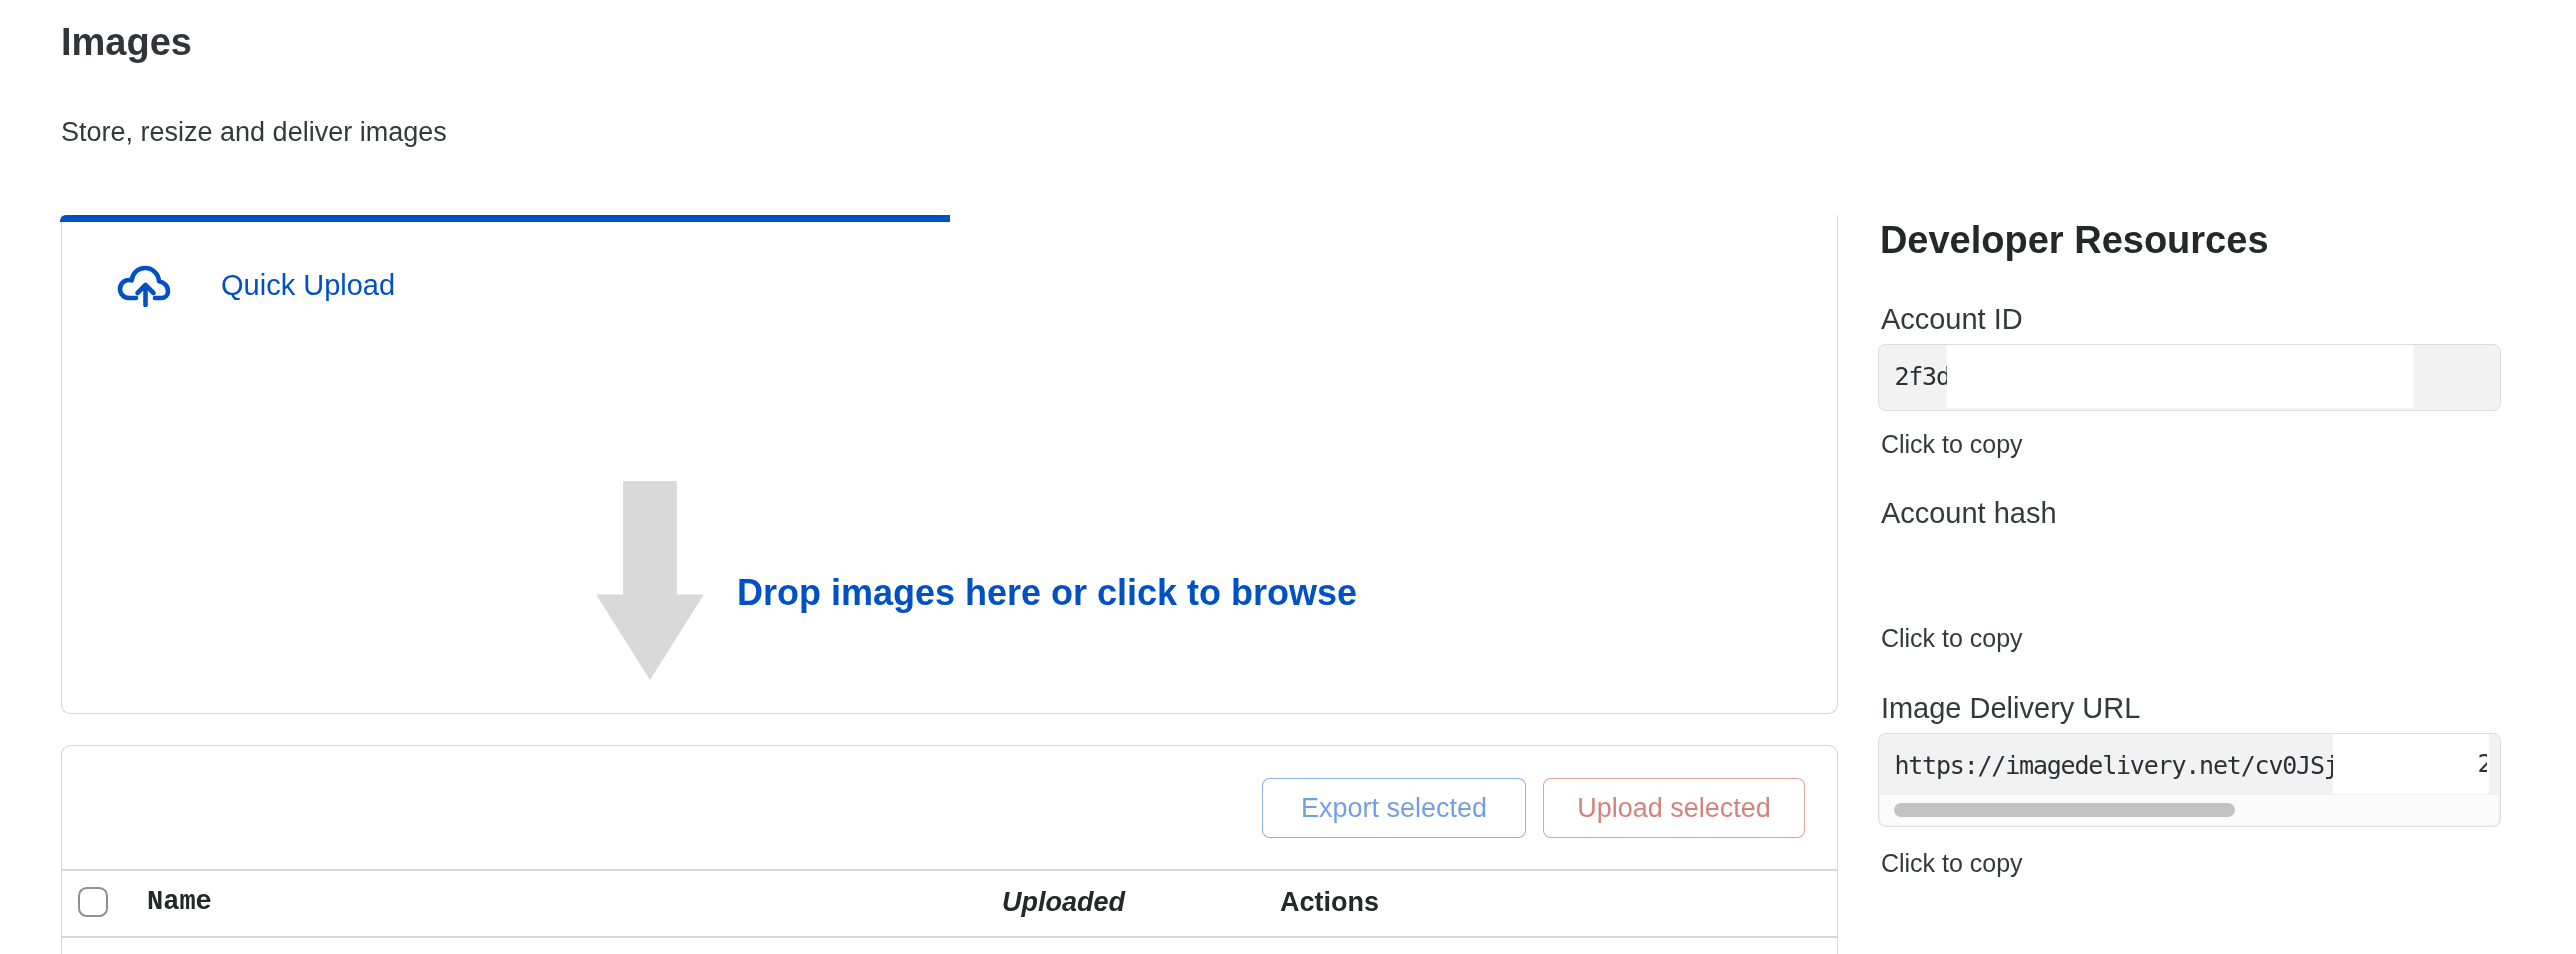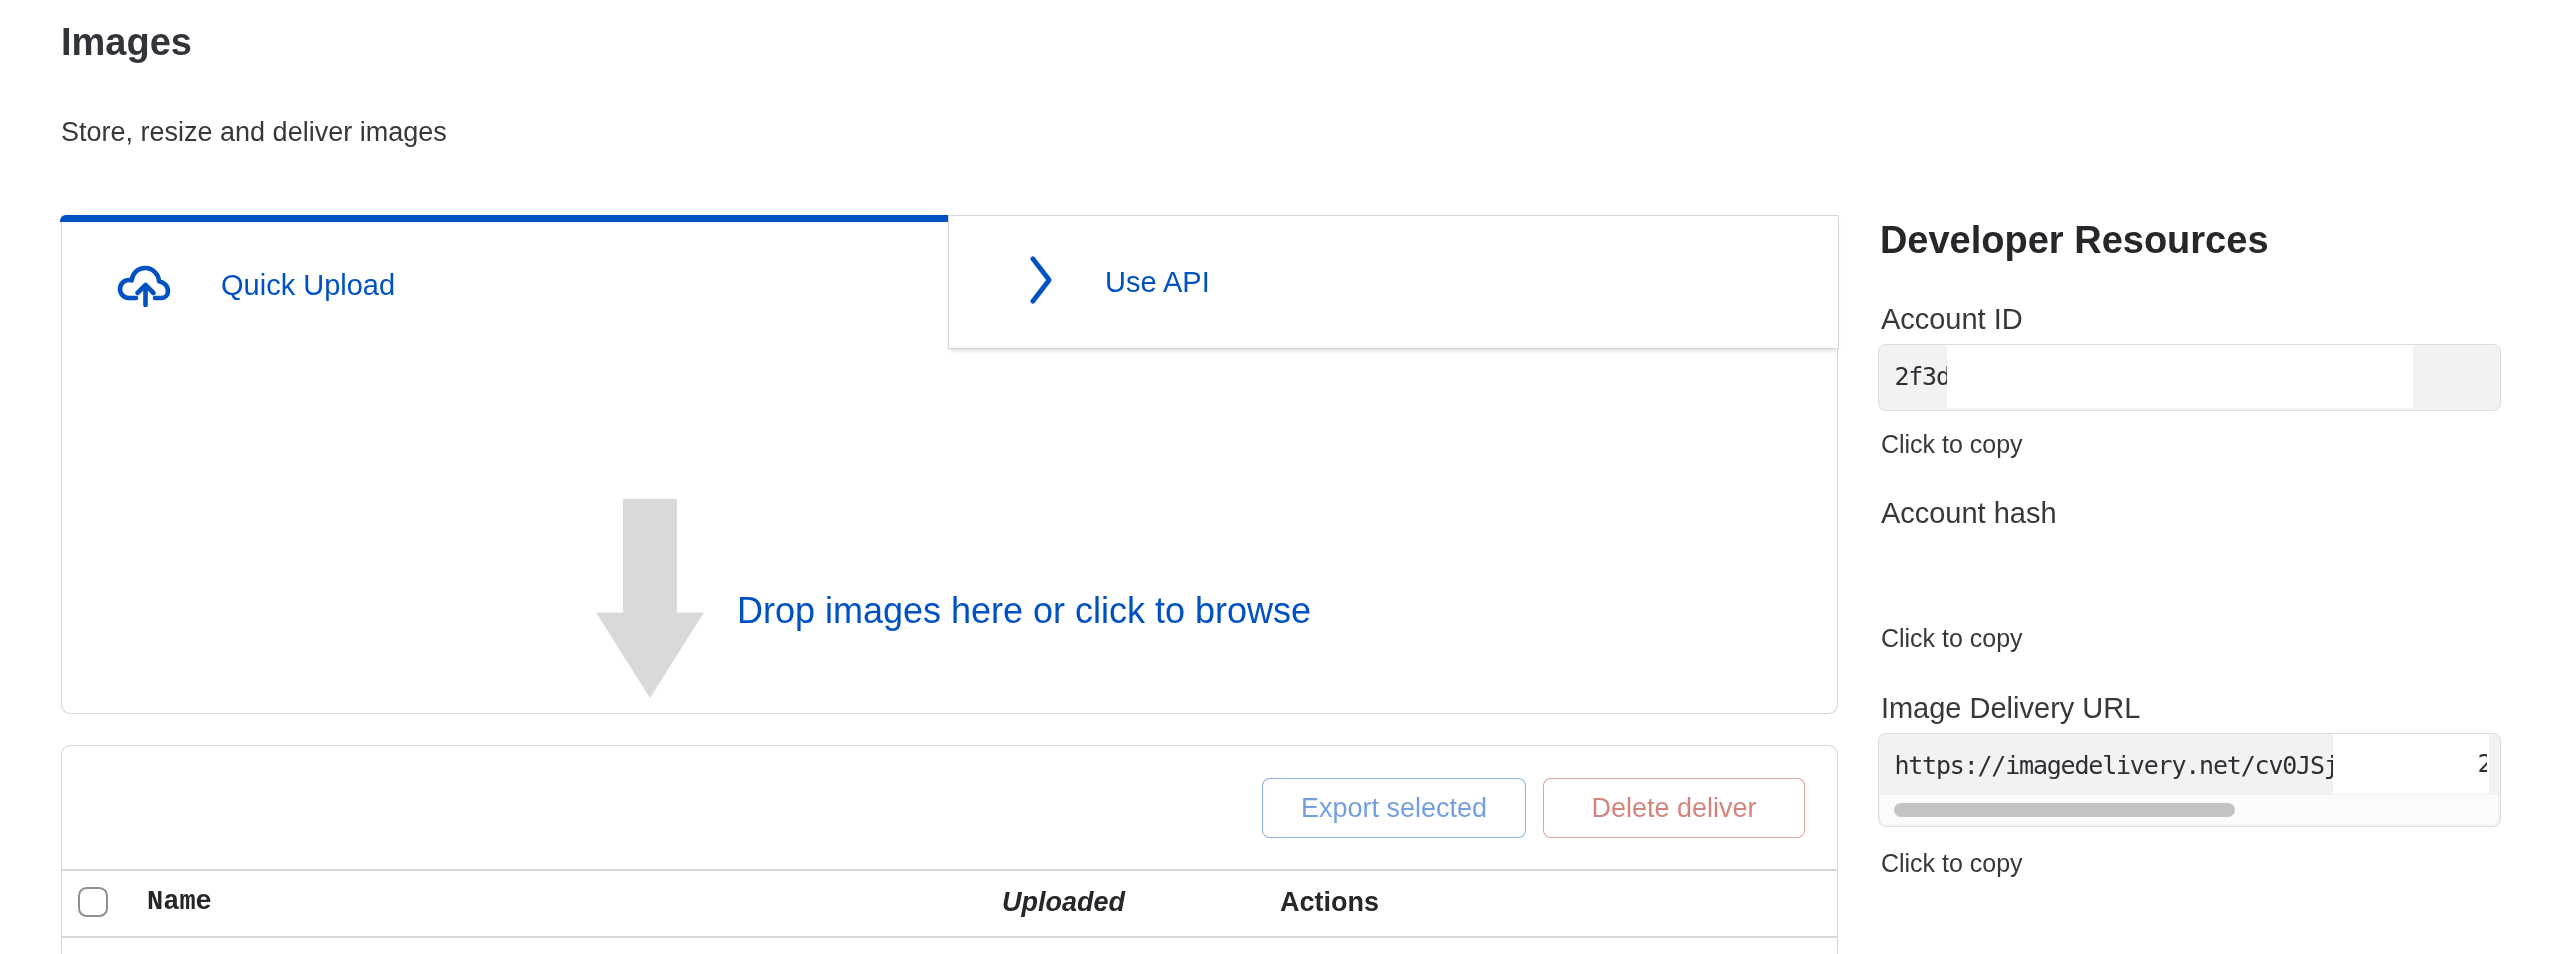--- a/index.html
+++ b/index.html
@@ -23,21 +23,21 @@
   .tab-quick {
     left:0; top:6.7px; width:886px; height:127px; display:flex; align-items:center;
     padding-left:55px; gap:44px; background:#fff; cursor:pointer;
   }
   .tab-quick .tab-label, .tab-api .tab-label { font-size:29px; color:#0051c3; }
   .tab-api {
     left:886px; top:0; width:891px; height:134px; background:#fff;
     border:1.9px solid #d5d7d8; box-shadow:0 3.8px 4.8px -1.9px rgba(0,0,0,0.18);
     display:flex; align-items:center; padding-left:77px; gap:48px; cursor:pointer;
   }
-  .dropzone { left:1.9px; top:146px; width:1773px; height:362px; cursor:pointer; }
+  .dropzone { left:1.9px; top:128px; width:1773px; height:362px; cursor:pointer;font-weight:bold; }
   .drop-arrow { position:absolute; left:532px; top:138px; }
   .drop-label { position:absolute; left:673px; top:227px; font-size:36px; line-height:46px; color:#0051c3; }
 
   
   .list-panel {
     left:41px; top:745px; width:1777px; height:211px;
     border:1.9px solid #d5d7d8; border-bottom:none; border-radius:9.6px 9.6px 0 0; background:#fff;
   }
   .btn {
     position:absolute; top:32px; height:60px; border-radius:7.7px; background:#fff;
@@ -100,42 +100,34 @@
       <span>
         <svg width="60" height="48" viewBox="0 0 60 46" fill="none">
           <path d="M19 38 H12 C7 38 3 34 3 29 C3 24 7 20 12 20 C13 20 13.8 20.1 14.6 20.4 C15.6 13 21 8 28 8 C35.5 8 41.5 13.8 42 21.2 C47 22 51 26 51 31.2 C51 35.2 48 38 44 38 H38" stroke="#0051c3" stroke-width="4.6" stroke-linecap="round" stroke-linejoin="round"></path>
           <path d="M28.5 45 V26" stroke="#0051c3" stroke-width="4.6" stroke-linecap="round"></path>
           <path d="M20.5 33 L28.5 25 L36.5 33" stroke="#0051c3" stroke-width="4.6" stroke-linecap="round" stroke-linejoin="round"></path>
         </svg>
       </span>
       <span class="tab-label">Quick Upload</span>
     </div>
 
-    <div class="abs tab-api">
-      <span>
-        <svg width="31" height="54" viewBox="0 0 32 56" fill="none">
-          <path d="M7 6 L24 28 L7 50" stroke="#0051c3" stroke-width="5" stroke-linecap="round" stroke-linejoin="round"></path>
-        </svg>
-      </span>
-      <span class="tab-label">Use API</span>
-    </div>
 
     <div class="abs dropzone">
       <span class="drop-arrow">
         <svg width="108" height="202" viewBox="0 0 112 210">
           <path d="M28 0 H84 V118 H112 L56 207 L0 118 H28 Z" fill="#d9d9d9"></path>
         </svg>
       </span>
       <span class="drop-label">Drop images here or click to browse</span>
     </div>
   </div>
 
   <div class="abs list-panel">
     <button class="btn btn-export">Export selected</button>
-    <button class="btn btn-delete">Delete deliver</button>
+    <button class="btn btn-delete">Upload selected</button>
 
     <div class="divider div-1"></div>
 
     <div class="checkbox"></div>
     <div class="col-head col-name">Name</div>
     <div class="col-head col-uploaded">Uploaded</div>
     <div class="col-head col-actions">Actions</div>
 
     <div class="divider div-2"></div>
   </div>

